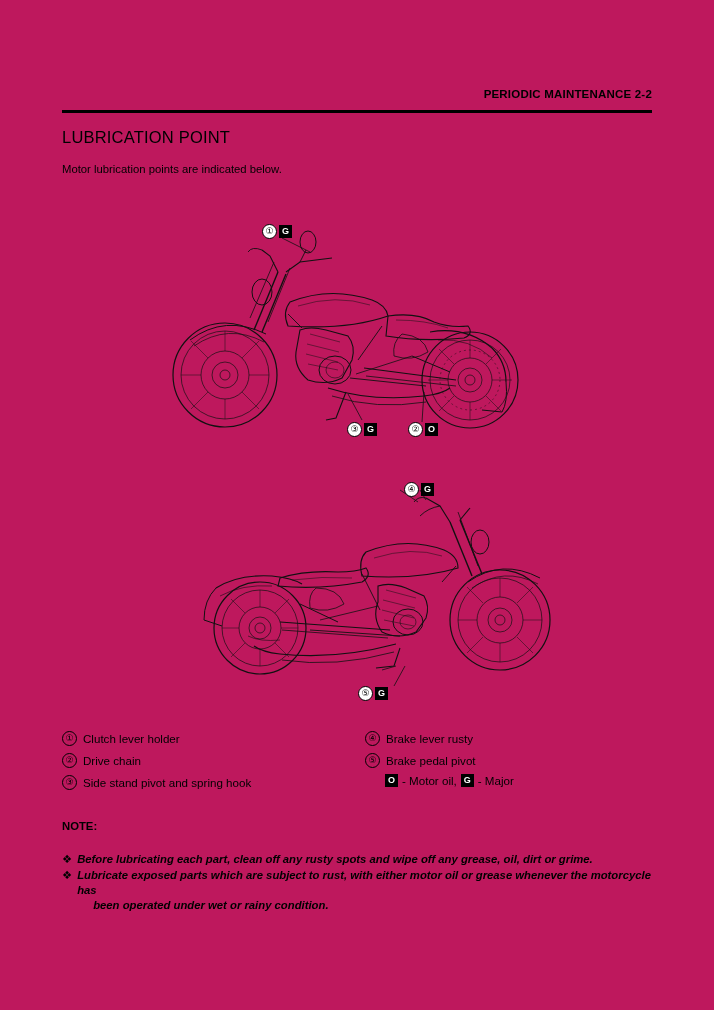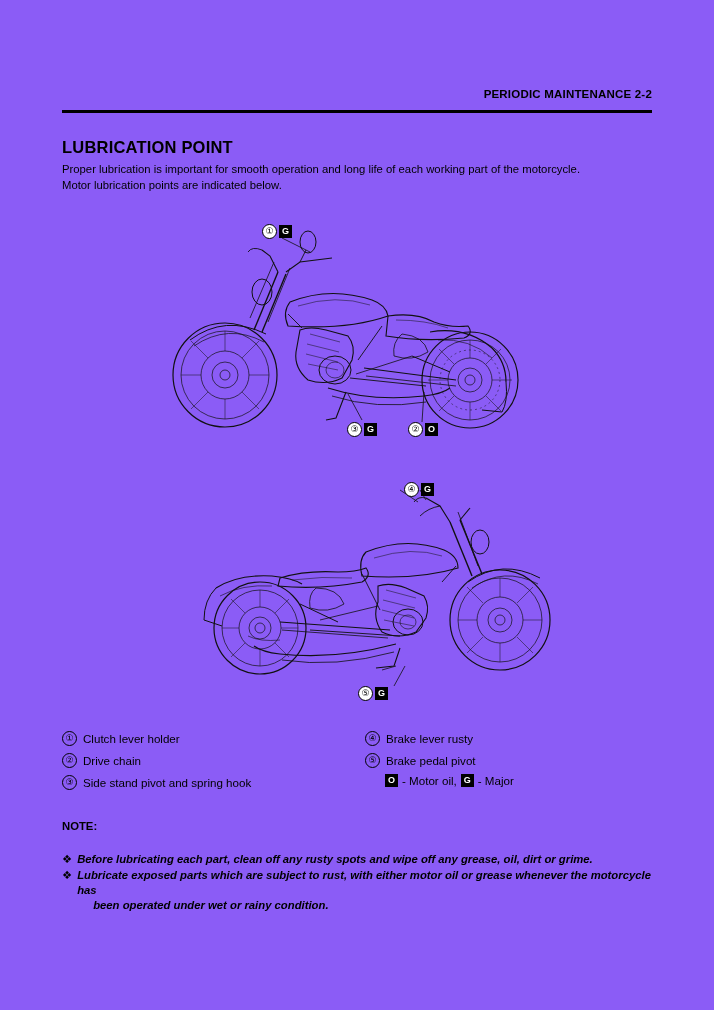--- a/index.html
+++ b/index.html
@@ -13,21 +13,21 @@
     position: relative;
     font-family: "Liberation Sans", sans-serif;
     color: #000000;
     overflow: hidden;
   }
   .page {
     position: absolute;
     left: 0; top: 0;
     width: 714px;
     height: 1010px;
-    background: #8b5cf6;
+    background: #be185d;
   }
   .header-row {
     position: absolute;
     left: 62px;
     top: 88px;
     width: 590px;
     text-align: right;
     font-size: 11.5px;
     font-weight: bold;
     letter-spacing: 0.2px;
@@ -36,23 +36,23 @@
     position: absolute;
     left: 62px;
     top: 110px;
     width: 590px;
     height: 2.5px;
     background: #000;
   }
   .title {
     position: absolute;
     left: 62px;
-    top: 138px;
+    top: 128px;
     font-size: 16.5px;
-    font-weight: bold;
+    font-weight: normal;
     letter-spacing: 0.2px;
   }
   .intro {
     position: absolute;
     left: 62px;
     top: 161px;
     width: 600px;
     font-size: 11.3px;
     line-height: 16px;
   }
@@ -174,21 +174,20 @@
 <body>
 
 <div class="page">
 
   <div class="header-row">PERIODIC MAINTENANCE  2-2</div>
   <div class="header-rule"></div>
 
   <div class="title">LUBRICATION POINT</div>
 
   <div class="intro">
-    <div>Proper lubrication is important for smooth operation and long life of each working part of the motorcycle.</div>
     <div>Motor lubrication points are indicated below.</div>
   </div>
 
   <div class="fig" id="fig-top">
     <svg width="420" height="240" viewBox="0 0 420 240" fill="none" stroke="#111" stroke-width="0.9">
 
       <circle cx="320" cy="170" r="48" stroke-width="1.2"></circle>
       <circle cx="320" cy="170" r="40" stroke-width="0.7"></circle>
       <circle cx="320" cy="170" r="22" stroke-width="0.7"></circle>
       <circle cx="320" cy="170" r="12" stroke-width="0.7"></circle>

